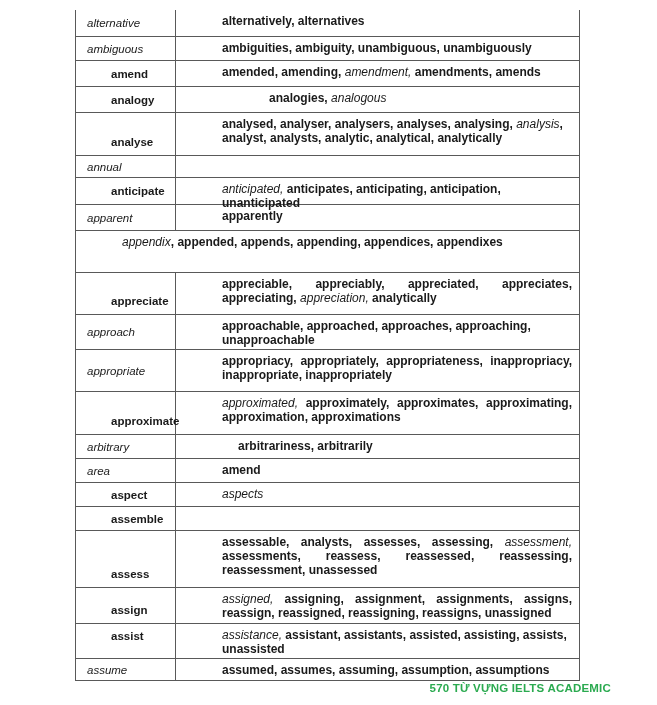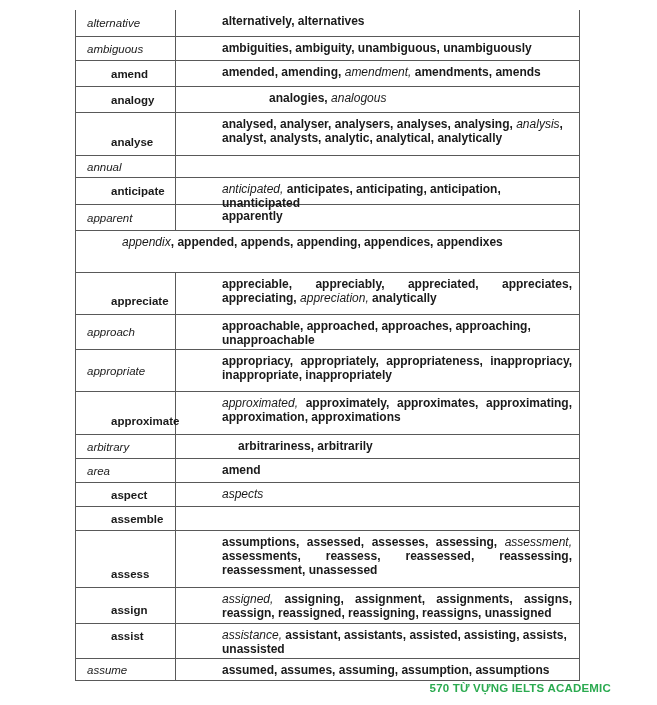--- a/index.html
+++ b/index.html
@@ -160,21 +160,21 @@
       </div>
       <div class="row" style="height: 24px;">
         <div class="cell-word v-middle">
           <span class="w-bold">assemble</span>
         </div>
       </div>
       <div class="row" style="height: 57px;">
         <div class="cell-word v-bottom">
           <span class="w-bold">assess</span>
         </div>
-        <div class="cell-forms justify"><span class="bd">assumptions, assessed, assesses, assessing, </span><span class="it">assessment,</span><span class="bd"> assessments, reassess, reassessed, reassessing, reassessment, unassessed</span></div>
+        <div class="cell-forms justify"><span class="bd">assessable, analysts, assesses, assessing, </span><span class="it">assessment,</span><span class="bd"> assessments, reassess, reassessed, reassessing, reassessment, unassessed</span></div>
       </div>
       <div class="row" style="height: 36px;">
         <div class="cell-word v-bottom">
           <span class="w-bold">assign</span>
         </div>
         <div class="cell-forms justify"><span class="it">assigned,</span><span class="bd"> assigning, assignment, assignments, assigns, reassign, reassigned, reassigning, reassigns, unassigned</span></div>
       </div>
       <div class="row" style="height: 35px;">
         <div class="cell-word v-top">
           <span class="w-bold">assist</span>

